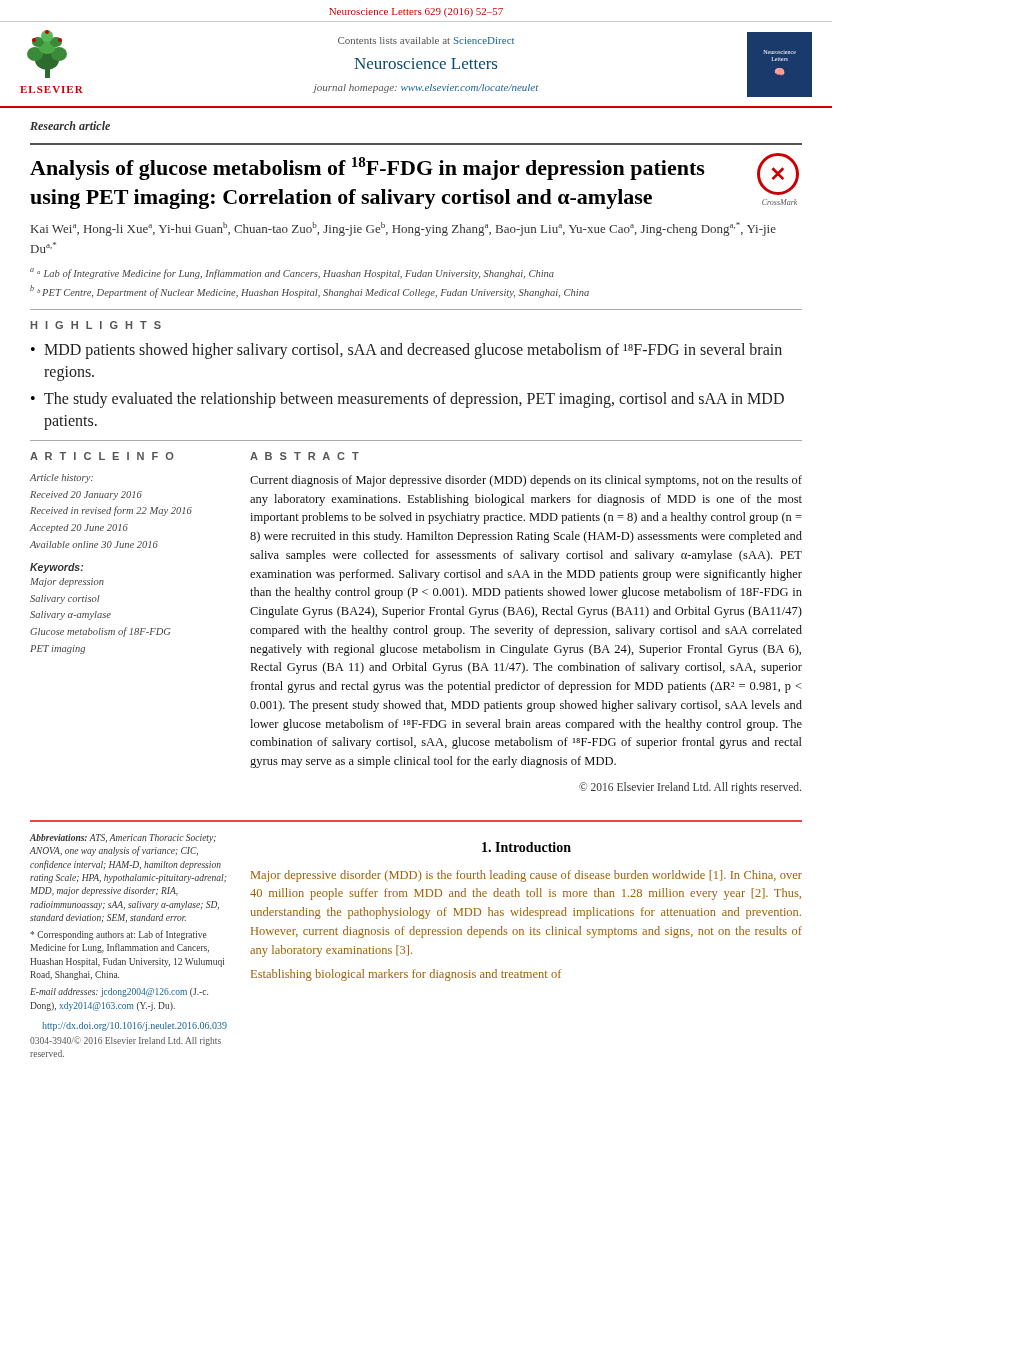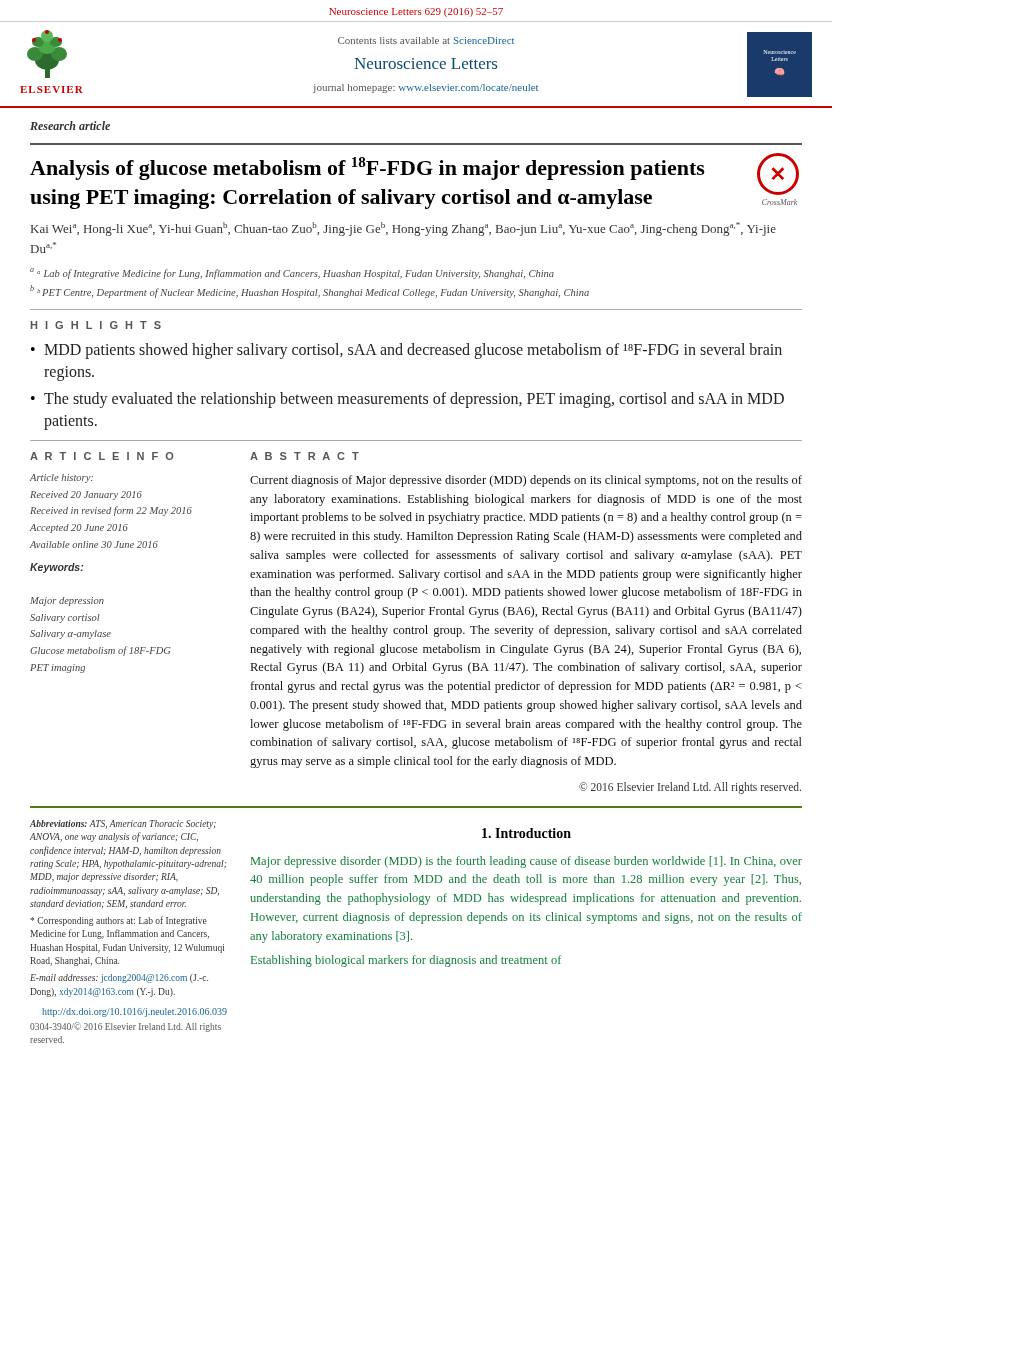--- a/index.html
+++ b/index.html
@@ -61,20 +61,21 @@
     .journal-name {
       font-size: 17px;
       font-family: "Times New Roman", serif;
       color: #0c4a6e;
       font-weight: normal;
       margin-bottom: 4px;
     }
     .journal-homepage {
       font-size: 11px;
       color: #555;
+      font-style: italic;
     }
     .journal-homepage a { color: #1a6496; text-decoration: none; }
     .journal-logo {
       width: 80px;
       flex-shrink: 0;
       display: flex;
       justify-content: flex-end;
     }
     .journal-logo-box {
       width: 65px;
@@ -231,22 +232,22 @@
     }
     .abstract-text p { margin-bottom: 6px; }
     .copyright {
       font-size: 11.5px;
       text-align: right;
       color: #333;
       margin-top: 8px;
     }
     
     .footer-area {
-      border-top: 2px solid #4d7c0f;
-      margin-top: 10px;
+      border-top: 2px solid #ef4444;
+      margin-top: 24px;
       padding-top: 10px;
     }
     .footer-two-col {
       display: flex;
       gap: 20px;
     }
     .footer-left {
       width: 200px;
       flex-shrink: 0;
     }
@@ -279,21 +280,21 @@
       font-size: 14px;
       font-weight: bold;
       text-align: center;
       margin-bottom: 8px;
       color: #000;
     }
     .intro-text {
       font-size: 12.5px;
       line-height: 1.5;
       text-align: justify;
-      color: #15803d;
+      color: #a16207;
     }
     .intro-text p { margin-bottom: 6px; }
     
     .tree-svg {
       width: 55px;
       height: 50px;
     }
   </style>
 </head>
 <body>
@@ -390,21 +391,21 @@
         <div class="article-info-section">
           <div class="section-header">A R T I C L E   I N F O</div>
           <div class="article-history">
             <p>Article history:</p>
             <p>Received 20 January 2016</p>
             <p>Received in revised form 22 May 2016</p>
             <p>Accepted 20 June 2016</p>
             <p>Available online 30 June 2016</p>
           </div>
           <div class="keywords-section">
-            <div class="section-header" style="font-size:10.5px; letter-spacing:0; font-style:italic; font-weight:bold; color:#333; margin-bottom:19px;">Keywords:</div>
+            <div class="section-header" style="font-size:10.5px; letter-spacing:0; font-style:italic; font-weight:bold; color:#333; margin-bottom:0;">Keywords:</div>
             <div class="keywords-list">
               <p>Major depression</p>
               <p>Salivary cortisol</p>
               <p>Salivary α-amylase</p>
               <p>Glucose metabolism of 18F-FDG</p>
               <p>PET imaging</p>
             </div>
           </div>
         </div>
       </div>

